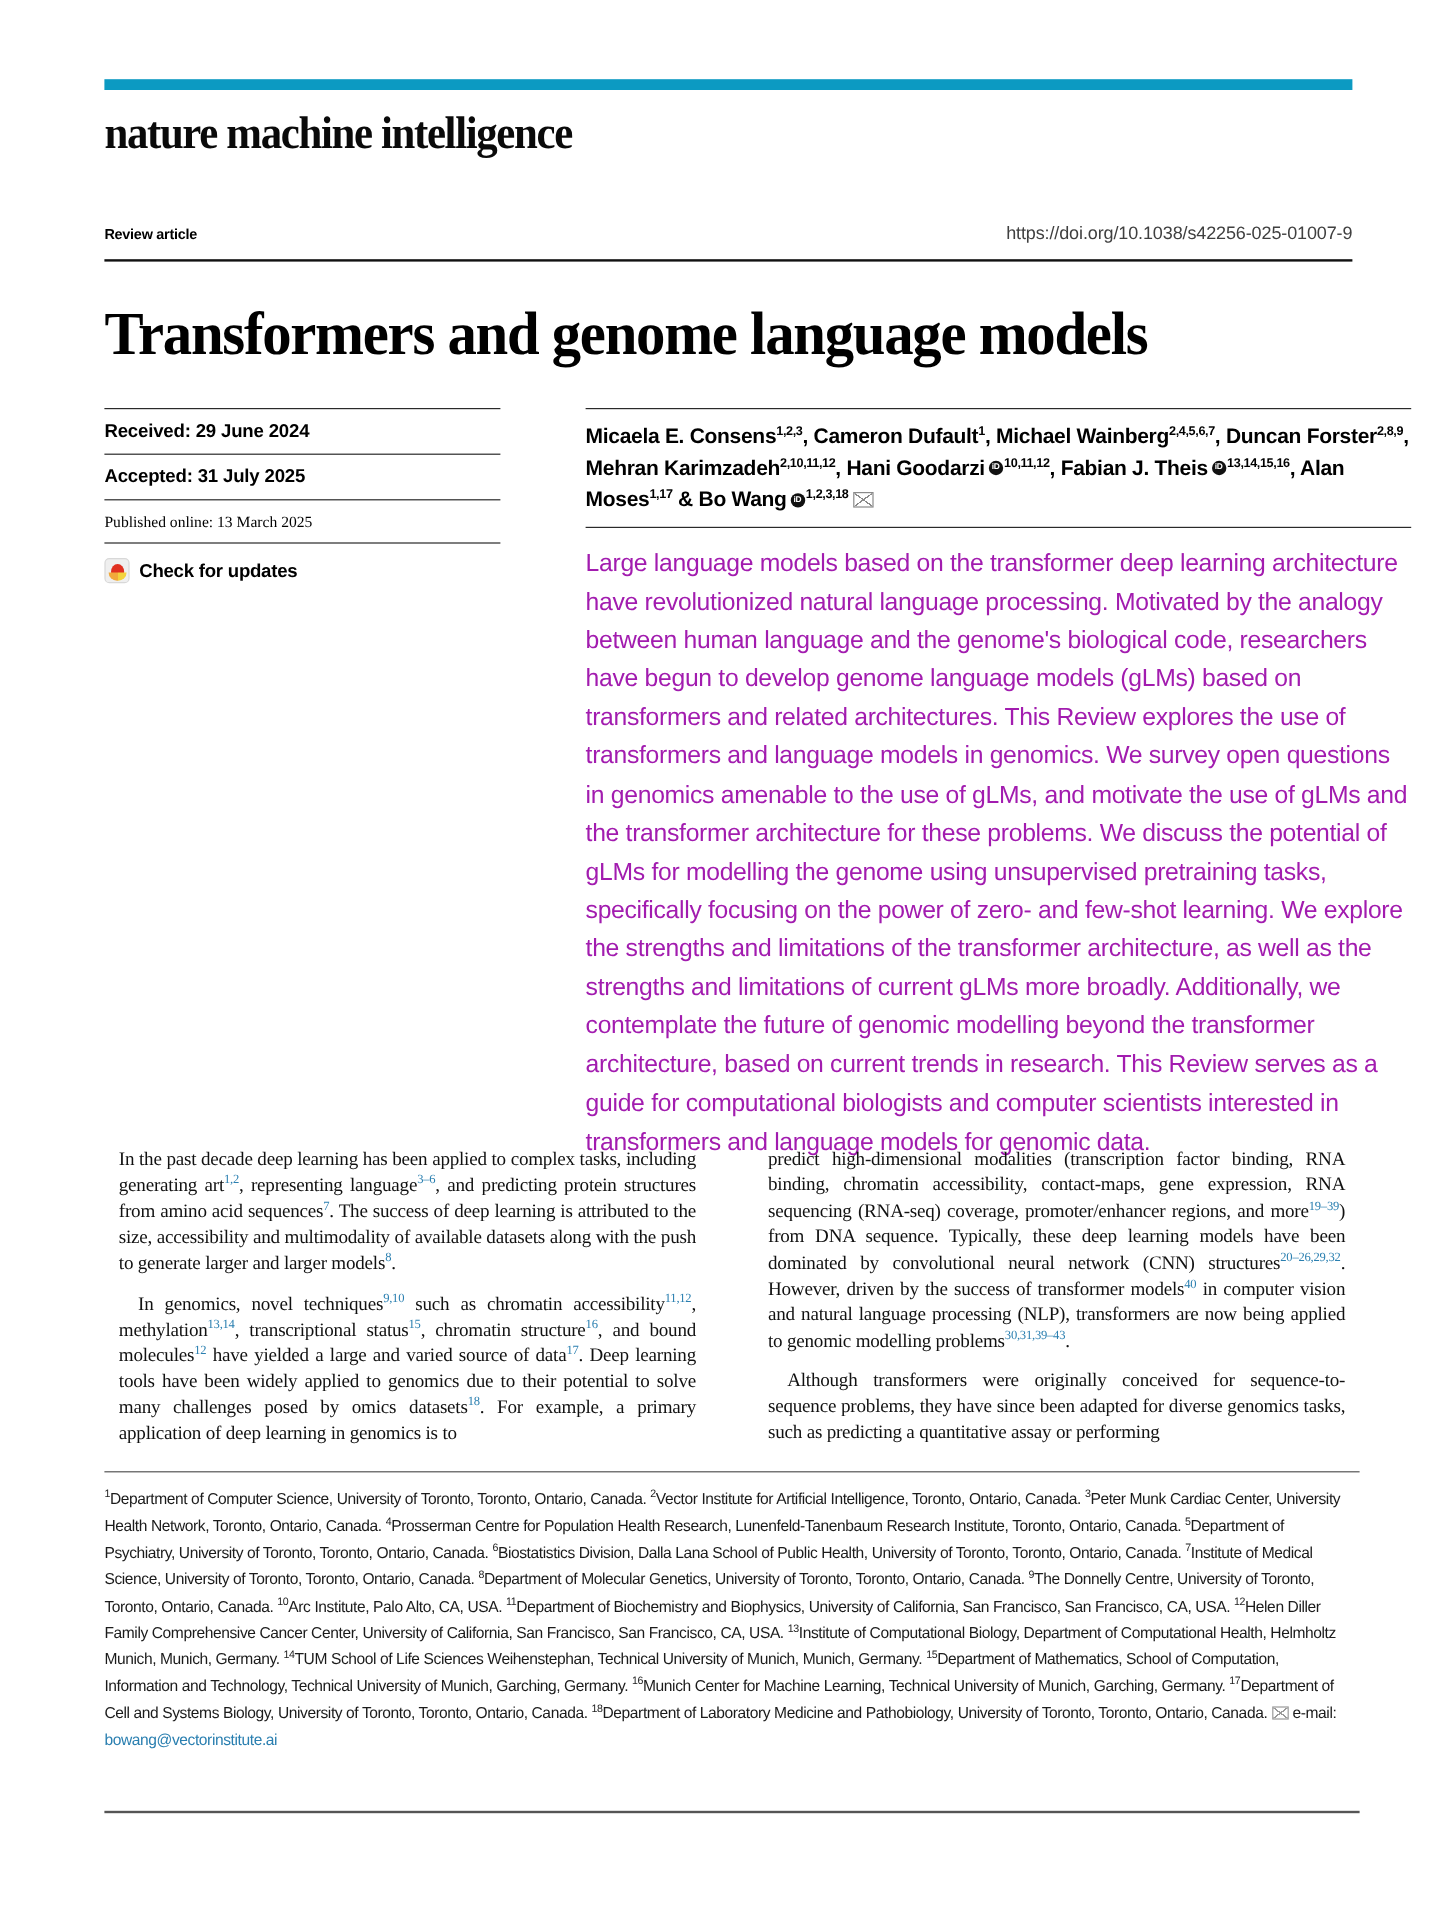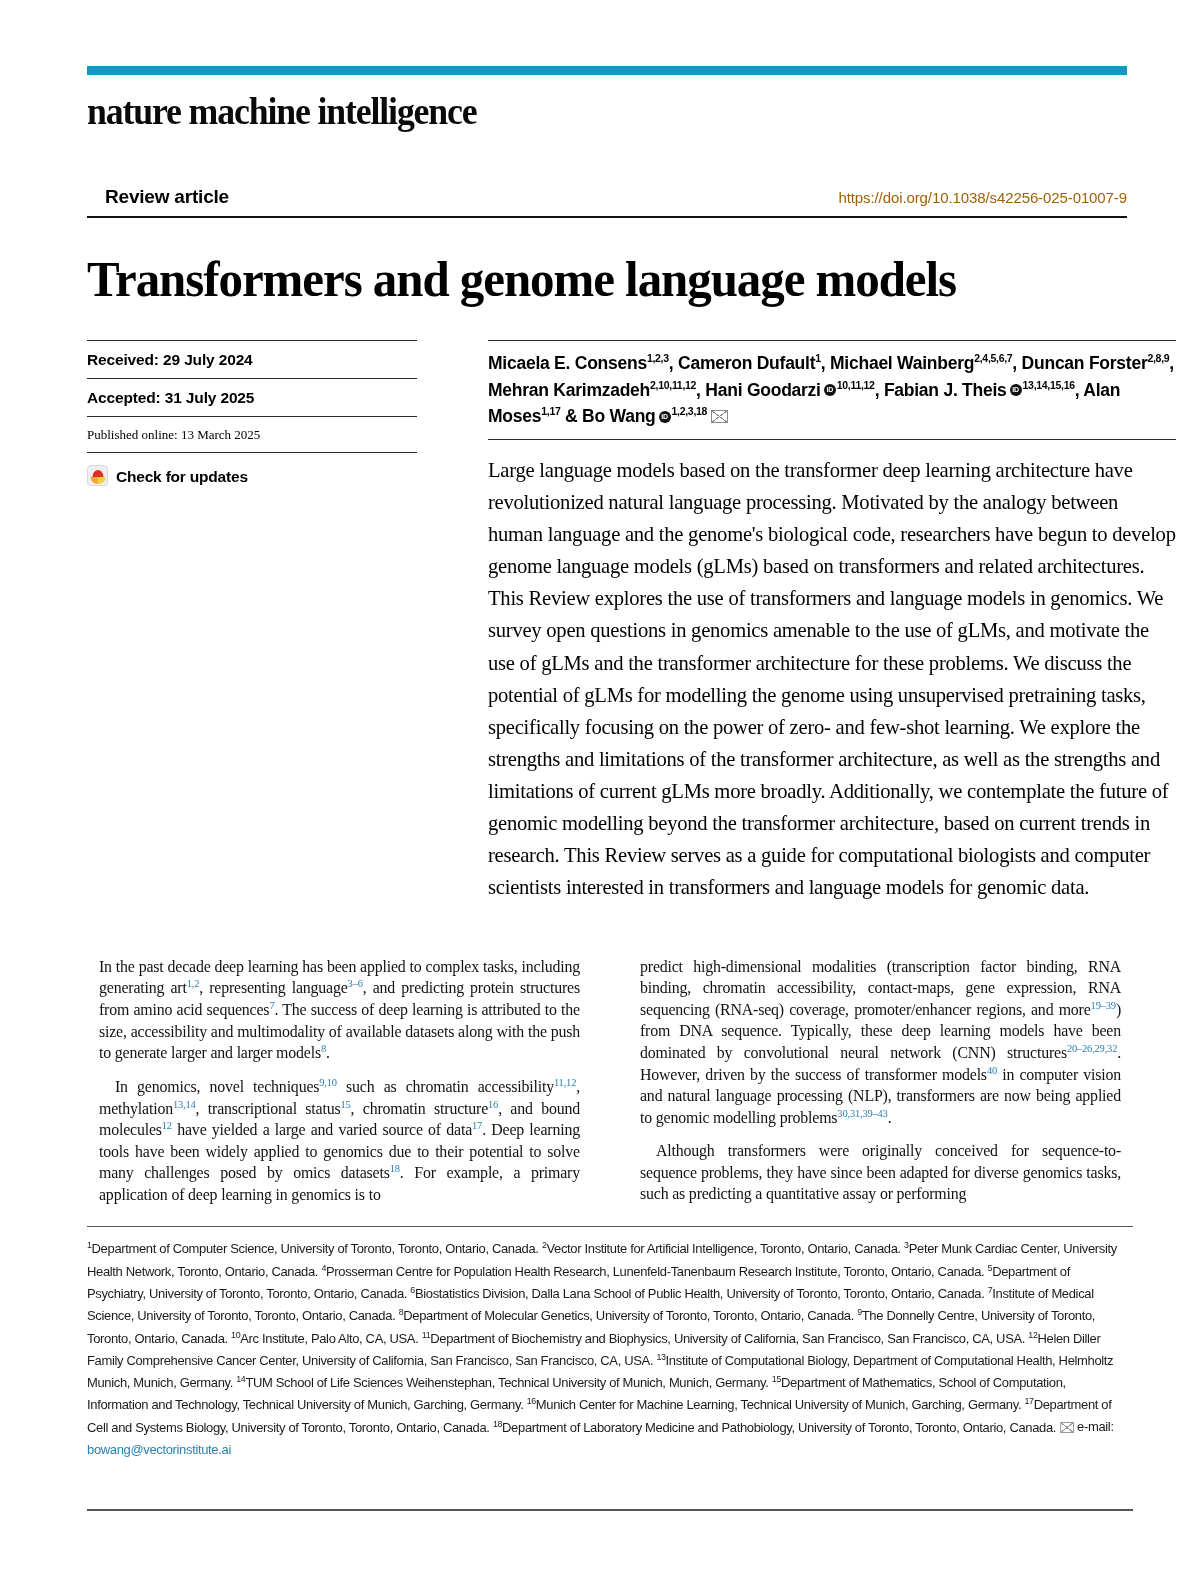--- a/index.html
+++ b/index.html
@@ -48,28 +48,27 @@
   .typerow {
     position: absolute;
     left: 77px;
     top: 186px;
     width: 1040px;
     display: flex;
     align-items: baseline;
     justify-content: space-between;
   }
   .article-type {
-    font-size: 19px;
+    font-size: 12px;
     font-weight: 700;
     letter-spacing: -0.2px;
-    margin-left: 18px;
   }
   .doi-link {
     font-size: 15px;
-    color: #a16207;
+    color: #404040;
     text-decoration: none;
     letter-spacing: -0.1px;
   }
 
   
   .title-rule {
     position: absolute;
     left: 77px;
     top: 216px;
     width: 1040px;
@@ -228,25 +227,25 @@
       linear-gradient(to bottom right, transparent 47%, #8a8a8a 47%, #8a8a8a 53%, transparent 53%),
       linear-gradient(to bottom left, transparent 47%, #8a8a8a 47%, #8a8a8a 53%, transparent 53%);
   }
   .abstract-rule {
     width: 100%;
     height: 1px;
     background: #2a2a2a;
   }
   .abstract {
     padding-top: 14px;
-    font-family: Liberation Serif, serif;
+    font-family: Liberation Sans, sans-serif;
     font-size: 20.6px;
     line-height: 1.56;
     letter-spacing: -0.25px;
-    color: #000000;
+    color: #a21caf;
     text-align: left;
   }
 
   
   .body-cols {
     position: absolute;
     left: 77px;
     top: 944px;
     width: 1046px;
     display: flex;
@@ -363,21 +362,21 @@
   <div class="typerow">
     <div class="article-type">Review article</div>
     <a class="doi-link" href="#">https://doi.org/10.1038/s42256-025-01007-9</a>
   </div>
 
   <div class="title-rule"></div>
   <h1 class="article-title">Transformers and genome language models</h1>
 
   <div class="meta">
     <div class="hr"></div>
-    <div class="row">Received: 29 July 2024</div>
+    <div class="row">Received: 29 June 2024</div>
     <div class="hr"></div>
     <div class="row">Accepted: 31 July 2025</div>
     <div class="hr"></div>
     <div class="row published">Published online: 13 March 2025</div>
     <div class="hr"></div>
     <div class="row updates">
       <span class="crossmark"></span>
       <span class="updates-label">Check for updates</span>
     </div>
   </div>

